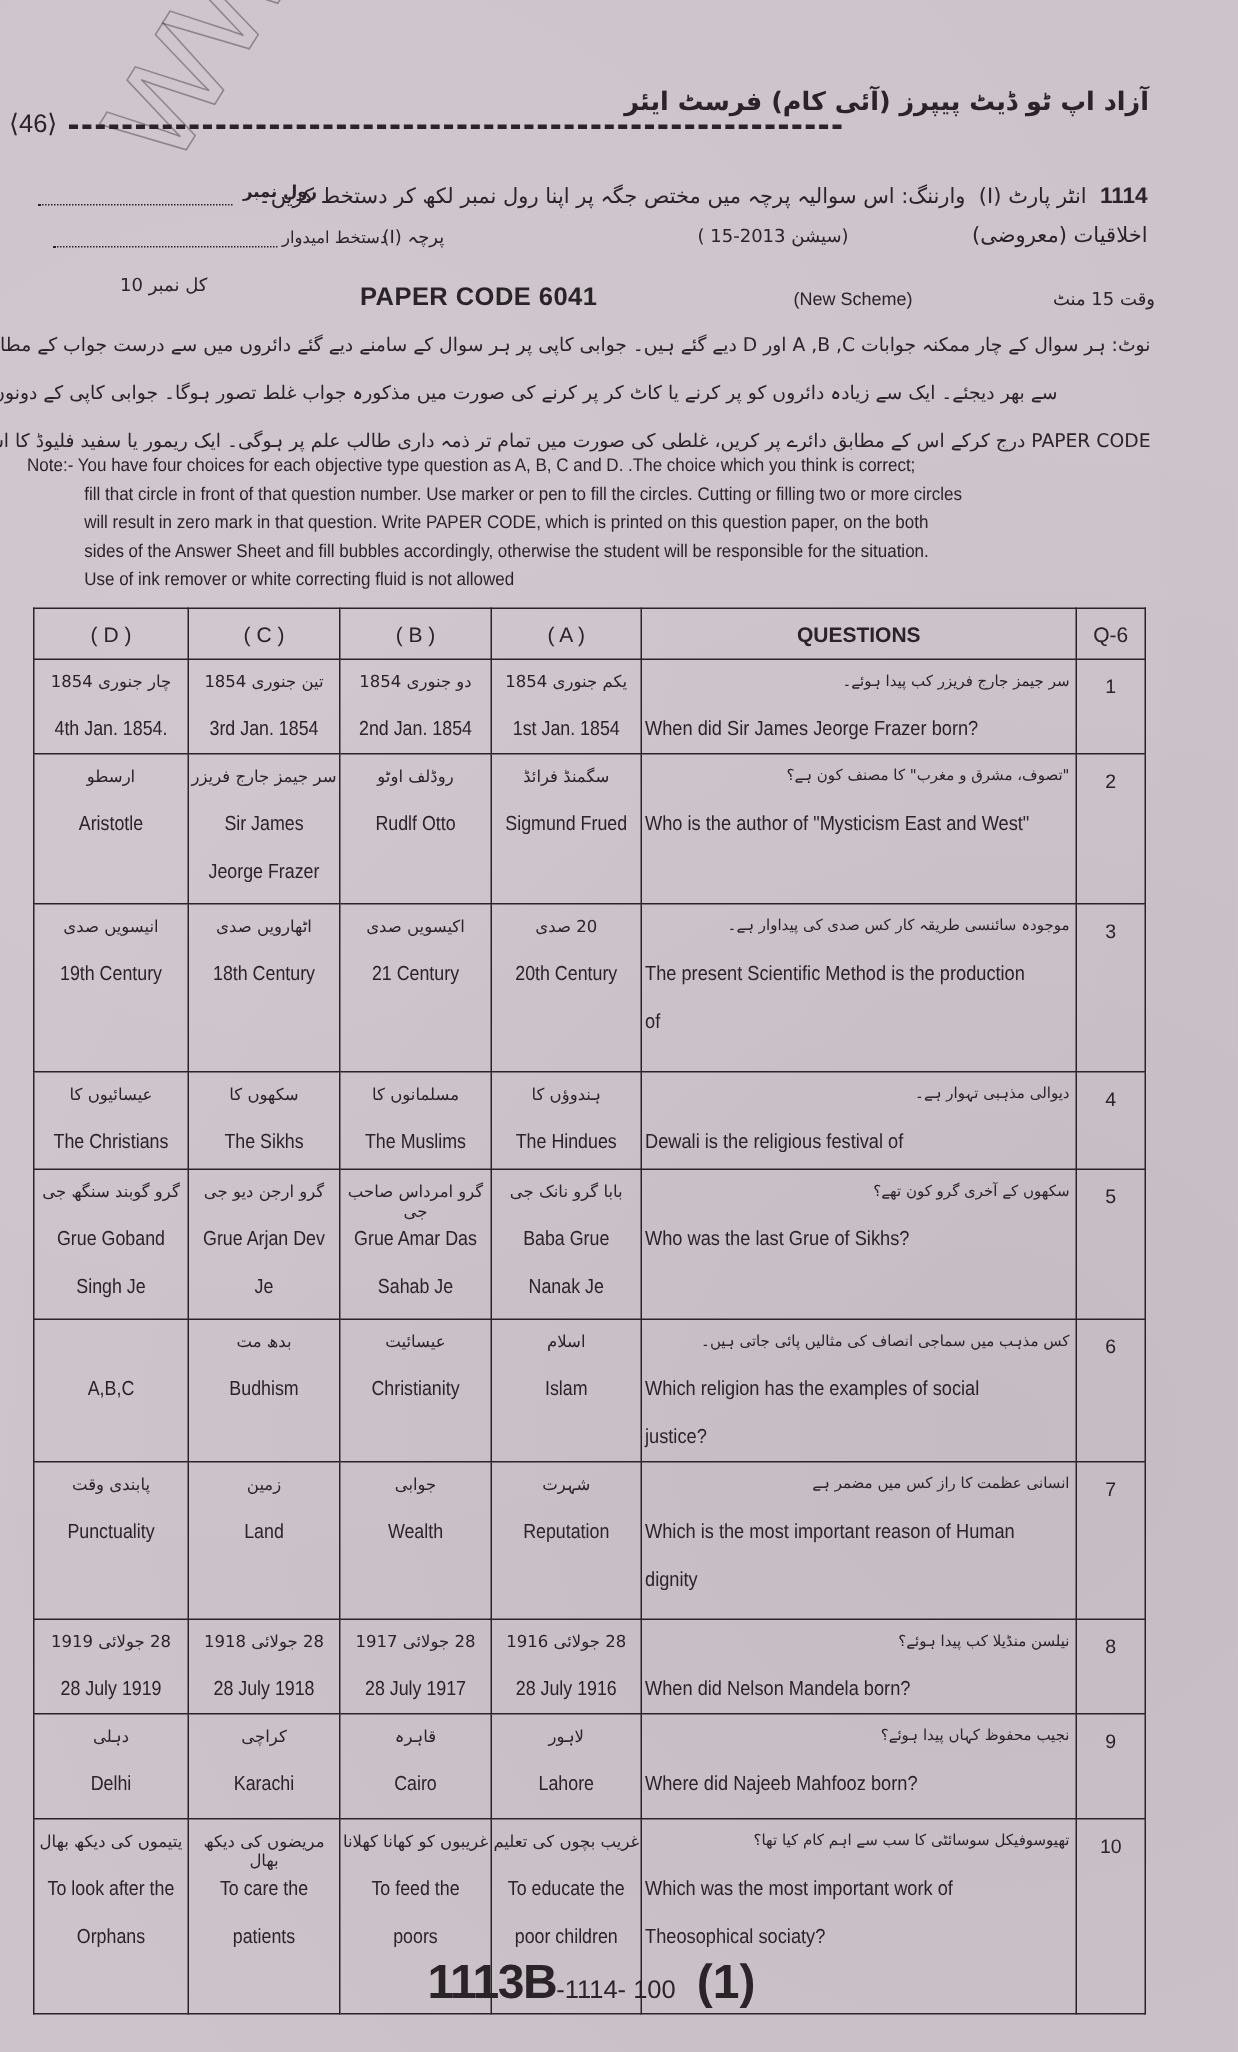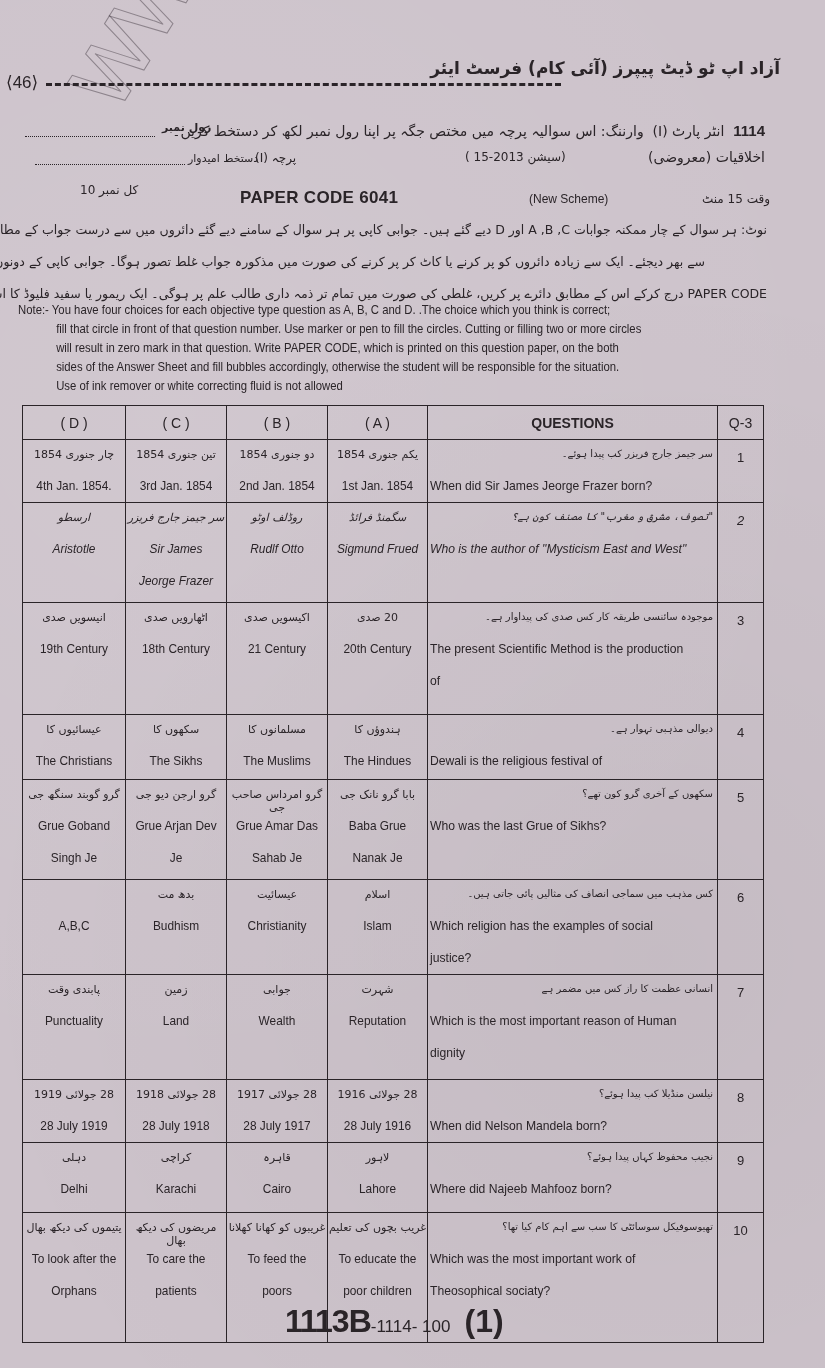--- a/index.html
+++ b/index.html
@@ -5,21 +5,21 @@
   html, body { margin:0; padding:0; }
   body {
     width:825px; height:1368px; overflow:hidden; position:relative;
     background:#cdc3cb;
     background-image: radial-gradient(circle at 20% 30%, rgba(255,255,255,0.08), transparent 60%),
                       radial-gradient(circle at 80% 70%, rgba(0,0,0,0.04), transparent 60%);
     font-family:"Liberation Sans", sans-serif; color:#2a2428;
   }
   .abs { position:absolute; }
   .urdu { font-family:"DejaVu Sans", sans-serif; direction:rtl; }
-  .hdr-title { right:45px; top:58px; font-size:17px; font-weight:bold;text-align:right; }
+  .hdr-title { right:59px; top:58px; font-size:17px; font-weight:bold;text-align:right; }
   .page-num { left:6px; top:72px; font-size:17px; }
   .dash-line { left:46px; top:83px; width:515px; border-top:3px dashed #2a2428; }
   .line1 { right:60px; top:122px; font-size:14px; }
   .line1 b { font-family:"Liberation Sans", sans-serif; font-size:15px;text-align:right; }
   .line2 { right:60px; top:149px; font-size:14px; }
   .session { left:465px; top:150px; font-size:12px; }
   .parcha { left:255px; top:151px; font-size:12px; }
   .dotline { border-top:1px dotted #2a2428; }
   .marks { left:80px; top:183px; font-size:12px; }
   .paper-code { left:240px; top:188px; font-size:17px; font-weight:bold; letter-spacing:0.3px; }
@@ -99,21 +99,21 @@
       <col style="width:290px">
       <col style="width:46px">
   </colgroup>
   <thead>
     <tr>
       <th>( D )</th>
       <th>( C )</th>
       <th>( B )</th>
       <th>( A )</th>
       <th class="qh">QUESTIONS</th>
-      <th>Q-3</th>
+      <th>Q-6</th>
     </tr>
   </thead>
   <tbody id="tbody">
       <tr style="height: 60px;">
         <td>
           <span class="cell-ur">چار جنوری 1854</span>
           <span class="cell-en">4th Jan. 1854.</span>
         </td>
         <td>
           <span class="cell-ur">تین جنوری 1854</span>
@@ -126,21 +126,21 @@
         <td>
           <span class="cell-ur">یکم جنوری 1854</span>
           <span class="cell-en">1st Jan. 1854</span>
         </td>
         <td class="q-cell">
           <span class="q-ur">سر جیمز جارج فریزر کب پیدا ہوئے۔</span>
           <span class="q-en" style="white-space:normal;line-height:32px;">When did Sir James Jeorge Frazer born?</span>
         </td>
         <td class="num">1</td>
       </tr>
-      <tr style="height: 100px; font-style: italic;">
+      <tr style="height: 100px;">
         <td>
           <span class="cell-ur">ارسطو</span>
           <span class="cell-en">Aristotle</span>
         </td>
         <td>
           <span class="cell-ur">سر جیمز جارج فریزر</span>
           <span class="cell-en">Sir James Jeorge Frazer</span>
         </td>
         <td>
           <span class="cell-ur">روڈلف اوٹو</span>

